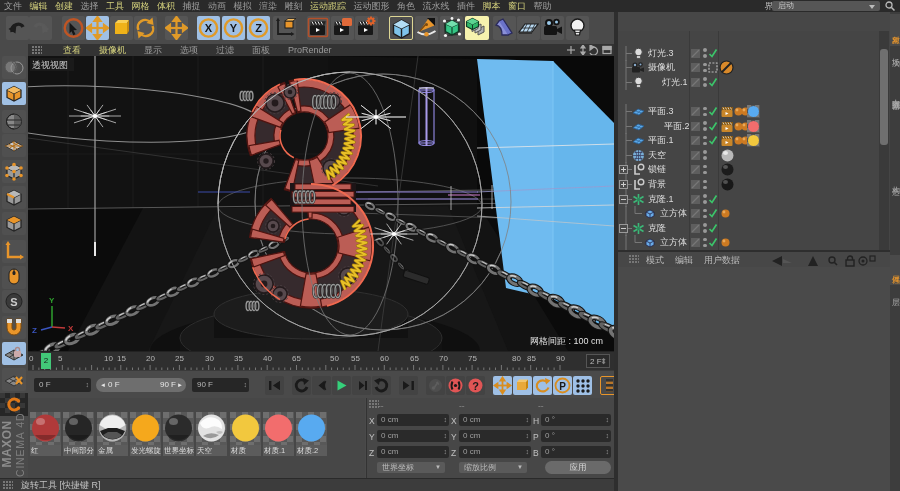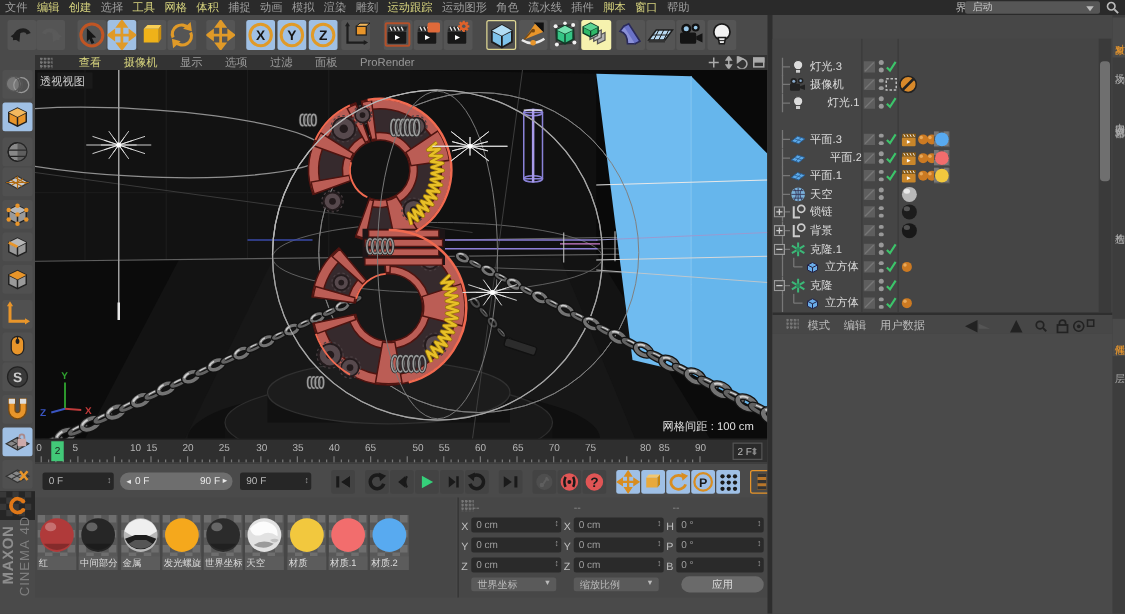--- a/index.html
+++ b/index.html
@@ -1344,20 +1344,21 @@
             <rect x="24" y="24" width="6" height="6"></rect>
             <rect x="6" y="30" width="6" height="3"></rect>
             <rect x="18" y="30" width="6" height="3"></rect>
           </g>
           <circle cx="15.5" cy="16" r="13.5" fill="#58aaf0"></circle>
         </svg><div class="lab">材质.2</div></div>
     </div>
 
 <div class="abs" id="coords"><span class="grip" style="margin-left:2px;margin-top:2px"></span><div class="clab" style="left:11px;top:3px;color:#8a8a8a">--</div><div class="clab" style="left:92px;top:3px;color:#8a8a8a">--</div><div class="clab" style="left:171px;top:3px;color:#8a8a8a">--</div><div class="clab" style="left:2px;top:18px">X</div><div class="cin" style="left:10px;top:16px;width:72px">0 cm<span style="position:absolute;right:2px;color:#999;font-size:7px">↕</span></div><div class="clab" style="left:2px;top:34px">Y</div><div class="cin" style="left:10px;top:32px;width:72px">0 cm<span style="position:absolute;right:2px;color:#999;font-size:7px">↕</span></div><div class="clab" style="left:2px;top:50px">Z</div><div class="cin" style="left:10px;top:48px;width:72px">0 cm<span style="position:absolute;right:2px;color:#999;font-size:7px">↕</span></div><div class="clab" style="left:84px;top:18px">X</div><div class="cin" style="left:92px;top:16px;width:72px">0 cm<span style="position:absolute;right:2px;color:#999;font-size:7px">↕</span></div><div class="clab" style="left:84px;top:34px">Y</div><div class="cin" style="left:92px;top:32px;width:72px">0 cm<span style="position:absolute;right:2px;color:#999;font-size:7px">↕</span></div><div class="clab" style="left:84px;top:50px">Z</div><div class="cin" style="left:92px;top:48px;width:72px">0 cm<span style="position:absolute;right:2px;color:#999;font-size:7px">↕</span></div><div class="clab" style="left:166px;top:18px">H</div><div class="cin" style="left:174px;top:16px;width:70px">0 °<span style="position:absolute;right:2px;color:#999;font-size:7px">↕</span></div><div class="clab" style="left:166px;top:34px">P</div><div class="cin" style="left:174px;top:32px;width:70px">0 °<span style="position:absolute;right:2px;color:#999;font-size:7px">↕</span></div><div class="clab" style="left:166px;top:50px">B</div><div class="cin" style="left:174px;top:48px;width:70px">0 °<span style="position:absolute;right:2px;color:#999;font-size:7px">↕</span></div><div class="cdrop" style="left:10px;top:64px;width:68px">世界坐标<span style="position:absolute;right:4px;top:0;font-size:6px">▼</span></div><div class="cdrop" style="left:92px;top:64px;width:68px">缩放比例<span style="position:absolute;right:4px;top:0;font-size:6px">▼</span></div><div style="position:absolute;left:178px;top:63px;width:66px;height:13px;background:#6a6a6a;border-radius:7px;color:#ddd;font-size:8.5px;line-height:13px;text-align:center">应用</div></div>
 
+<div class="abs" id="statusbar"><span class="grip"></span><span style="margin-left:8px">旋转工具 [快捷键 R]</span></div>
 
 <div class="abs" id="rpanel">
  <div id="omlist">
         <div class="orow" style="top:14.6px">
           <svg width="30" height="15" style="position:absolute;left:0;top:0">
             <line x1="8" y1="0" x2="8" y2="15" stroke="#777"></line>
             <line x1="8" y1="7.5" x2="14" y2="7.5" stroke="#777"></line>
           </svg>
           <svg width="13" height="13" style="position:absolute;left:14px;top:1px">
             <circle cx="6.5" cy="5" r="3.8" fill="#dcdcdc" stroke="#444"></circle>

